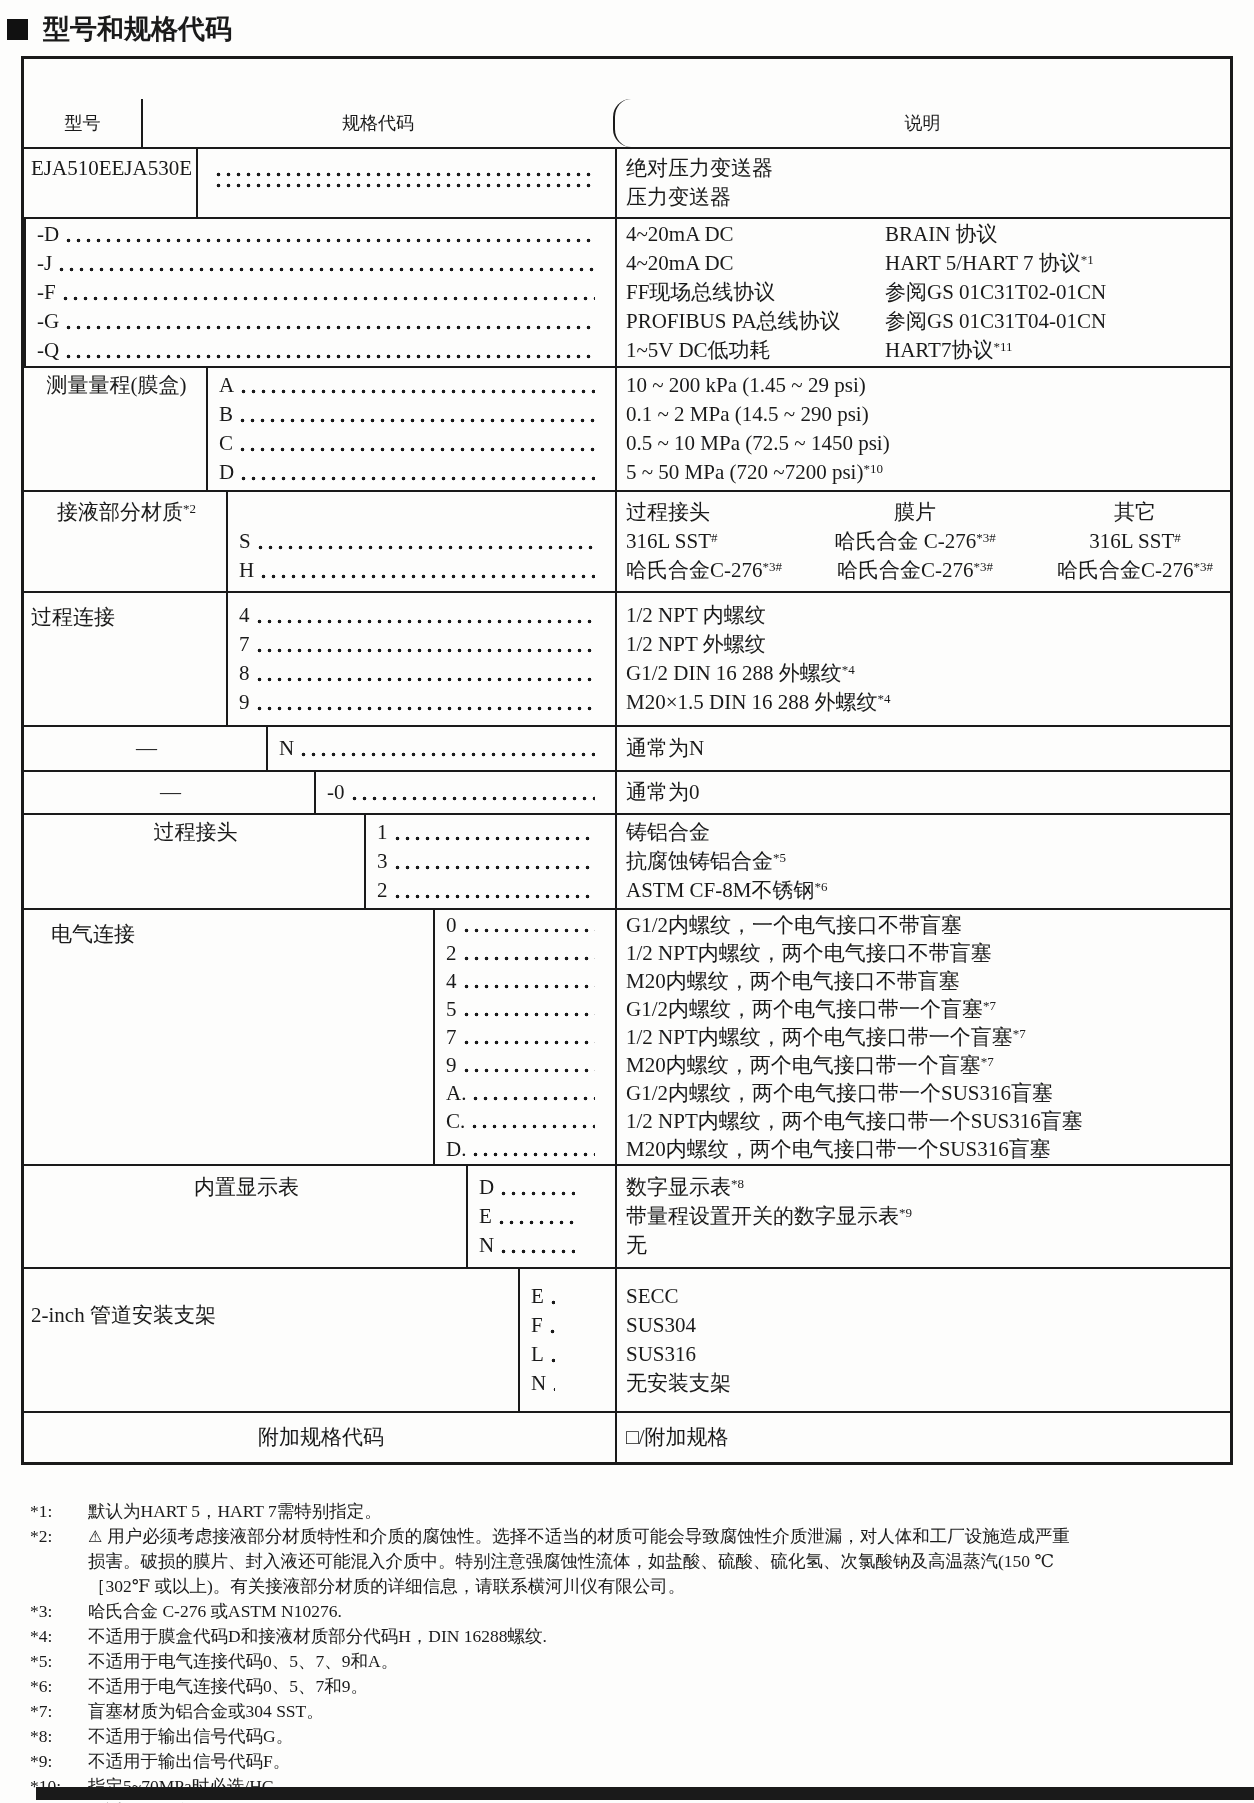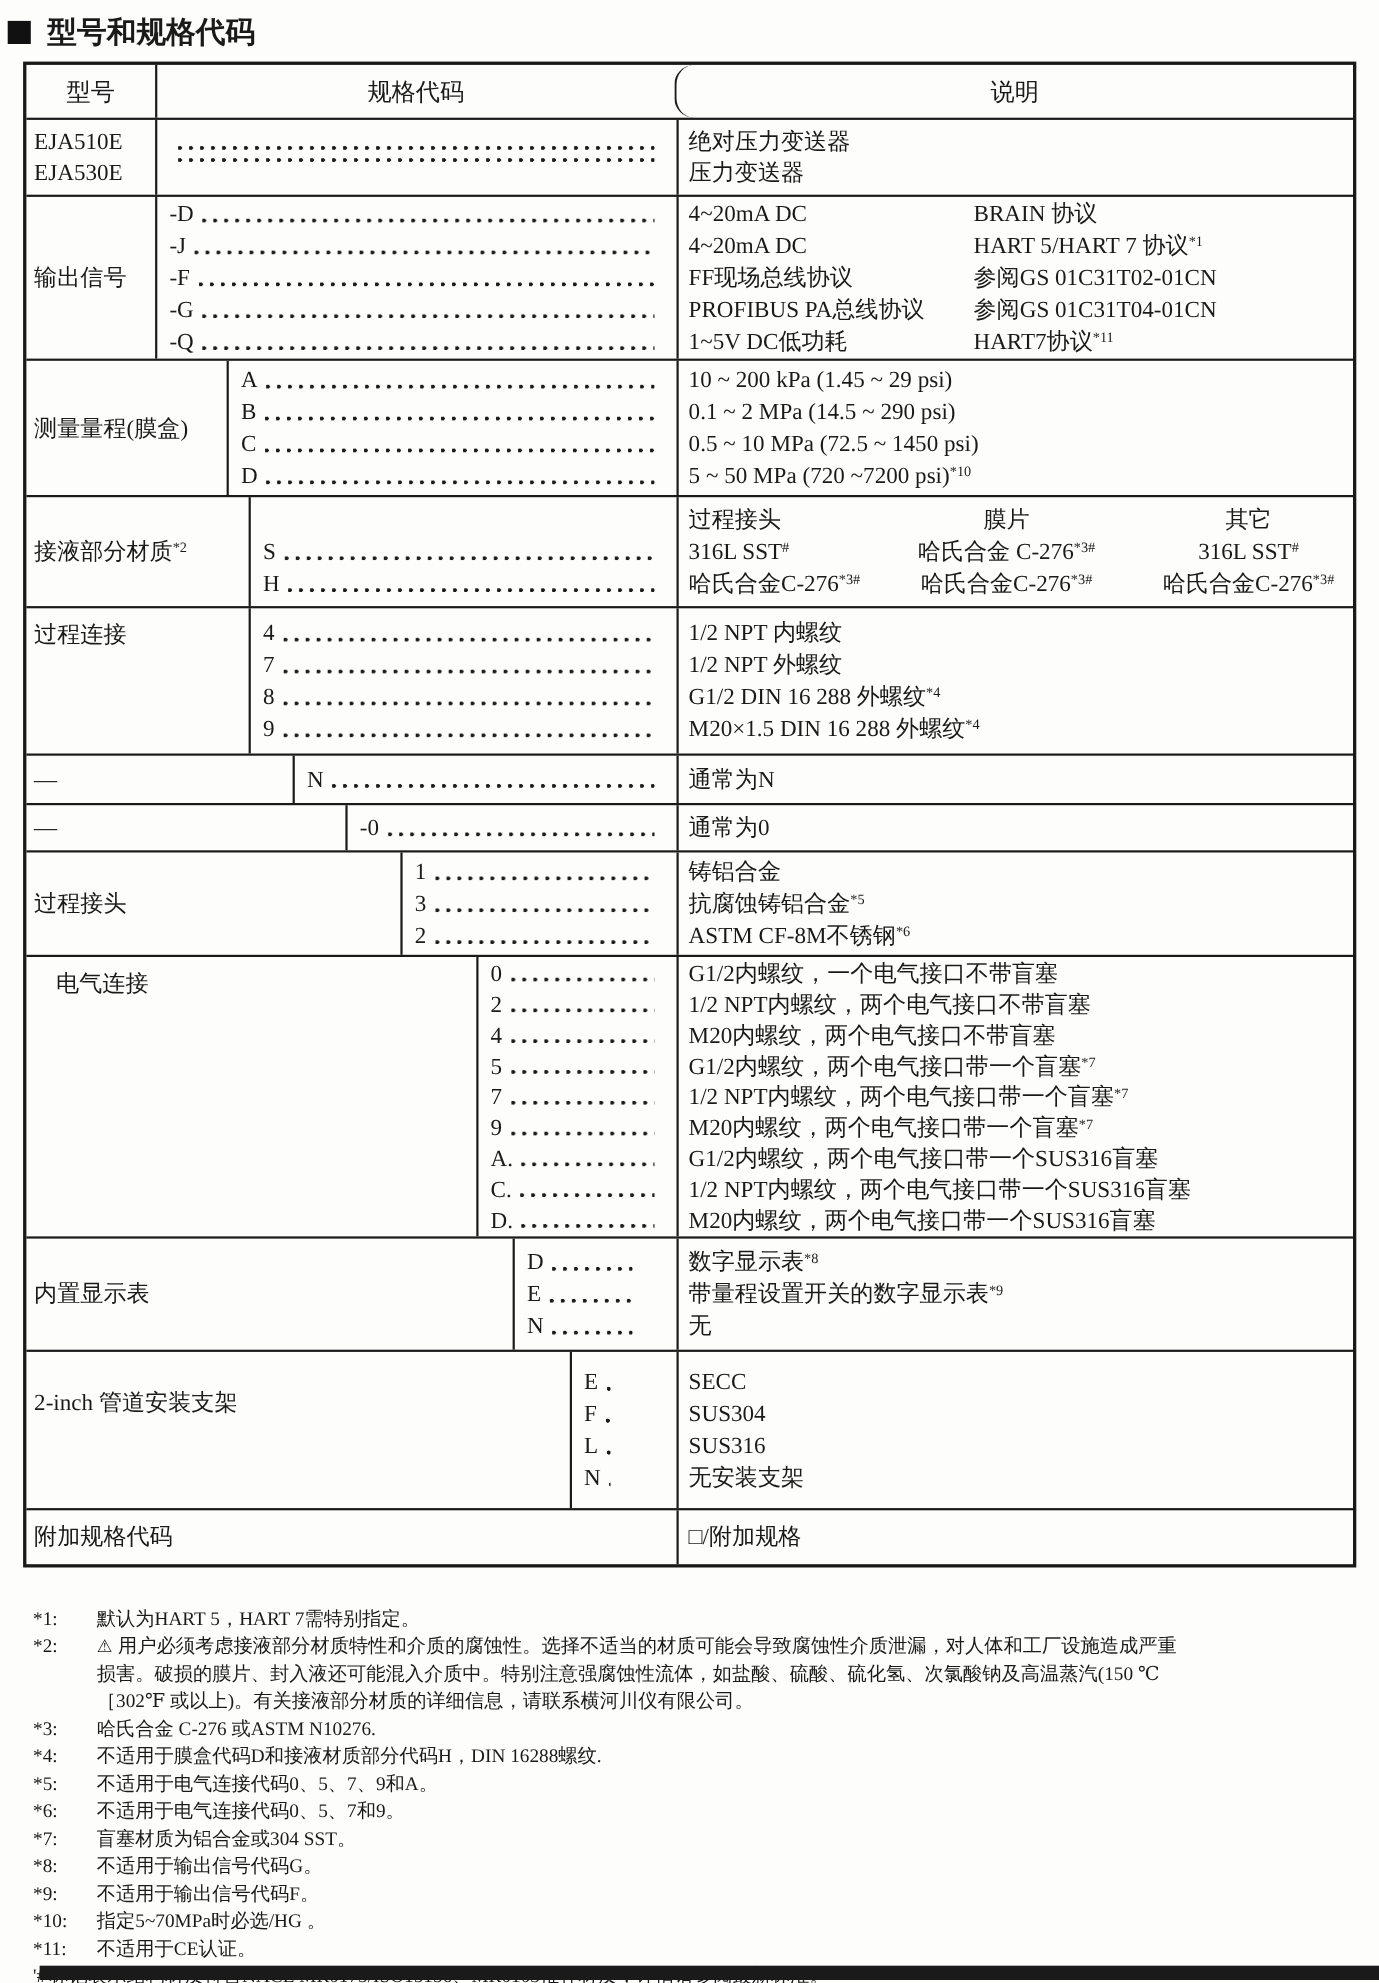--- a/index.html
+++ b/index.html
@@ -9,29 +9,29 @@
 
   
   .title-row{display:flex;align-items:center;gap:15px;padding:11px 0 0 7px;
              font-family:"Liberation Sans","DejaVu Sans",sans-serif;
              font-weight:bold;font-size:27px;}
   .title-square{width:21px;height:21px;background:#111;flex:0 0 auto;}
 
   
   .spec-table{margin:9px 0 0 21px;width:1212px;border:3px solid #1a1a1a;
               font-size:21px;line-height:29px;box-sizing:border-box;}
-  .thead{display:flex;align-items:stretch;height:48px;font-size:22px;}
+  .thead{display:flex;align-items:stretch;height:48px;font-size:18px;margin-top:40px;}
   .th{display:flex;align-items:center;justify-content:center;}
   .th-model{flex:0 0 117px;}
   .th-code{flex:1;border-left:2px solid #1a1a1a;}
   .th-desc{flex:0 0 615px;border-left:2px solid #1a1a1a;border-radius:18px;}
 
   .trow{display:flex;border-top:2px solid #1a1a1a;align-items:stretch;}
   .cell-label{box-sizing:border-box;padding:var(--pb,4px) 4px var(--pb,4px) 7px;
-              display:flex;flex-direction:column;justify-content:center;}
+              display:flex;flex-direction:row;justify-content:center;}
   .cell-code{flex:1;border-left:2px solid #1a1a1a;box-sizing:border-box;
              padding:var(--pb,4px) 20px var(--pb,4px) 11px;
              display:flex;flex-direction:column;justify-content:center;}
   .cell-desc{flex:0 0 615px;border-left:2px solid #1a1a1a;box-sizing:border-box;
              padding:var(--pb,4px) 6px var(--pb,4px) 9px;}
 
   .code-line{display:flex;}
   .code{white-space:pre;}
   .leader{flex:1;margin-left:7px;margin-bottom:6px;align-self:flex-end;height:5px;
           background-image:radial-gradient(circle at 2.5px 2.5px,#1b1b1b 1.6px,rgba(0,0,0,0) 2.1px);
@@ -117,23 +117,20 @@
           <div class="cell-desc">
             <div class="desc-line">
               <span class="dtext"><span>绝对压力变送器</span></span>
             </div>
             <div class="desc-line">
               <span class="dtext"><span>压力变送器</span></span>
             </div>
           </div>
         </div>
         <div class="trow row-1">
-          <div class="cell-label">
-            <div class="label-line"><span>输出信号</span></div>
-          </div>
           <div class="cell-code">
             <div class="code-line">
               <span class="code">-D</span>
               <span class="leader"></span>
             </div>
             <div class="code-line">
               <span class="code">-J</span>
               <span class="leader"></span>
             </div>
             <div class="code-line">

